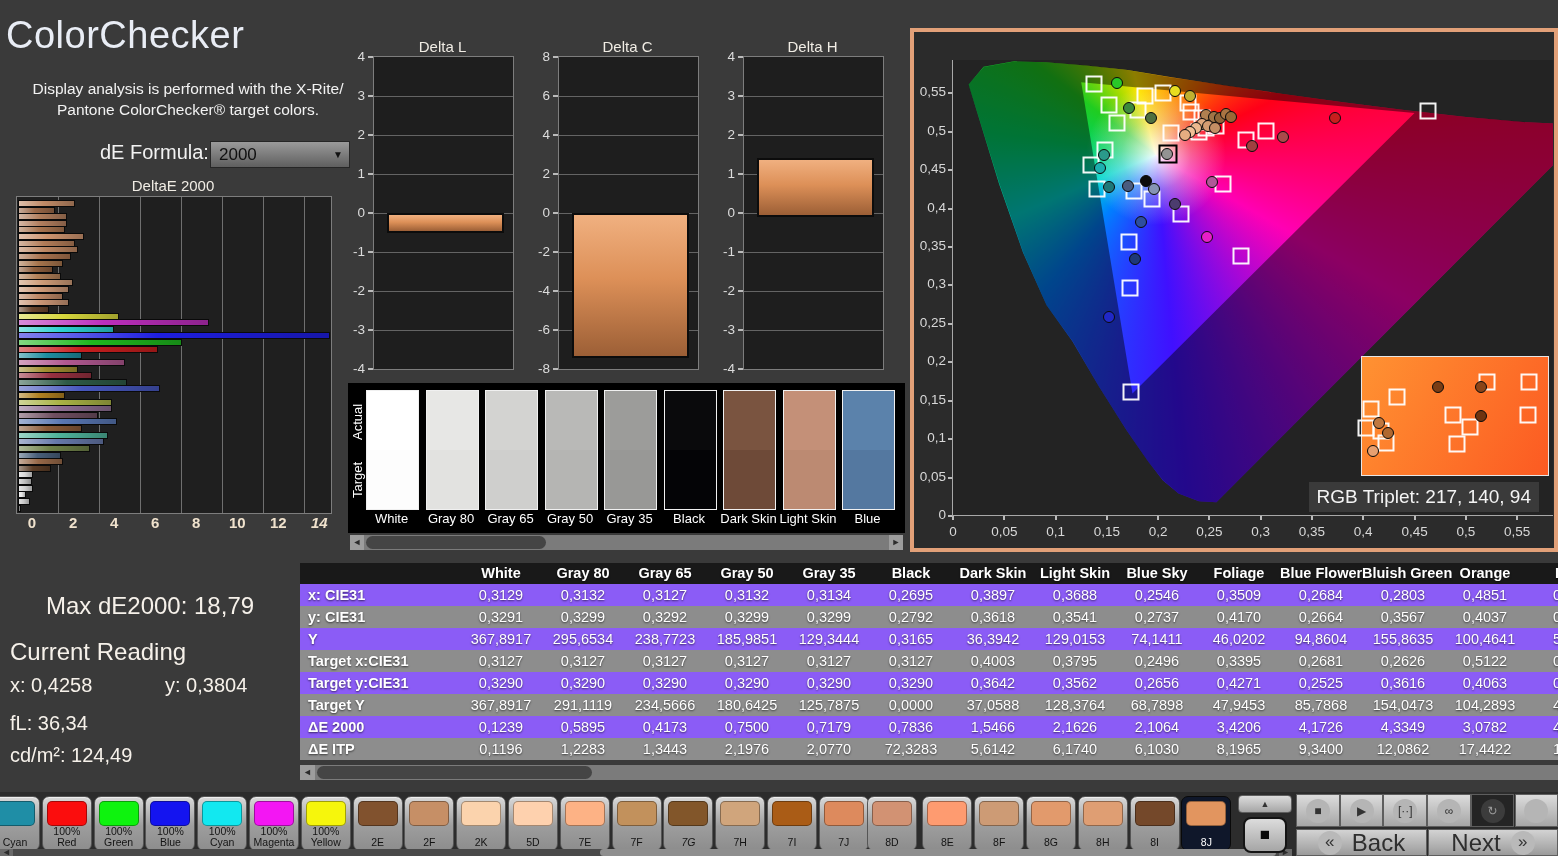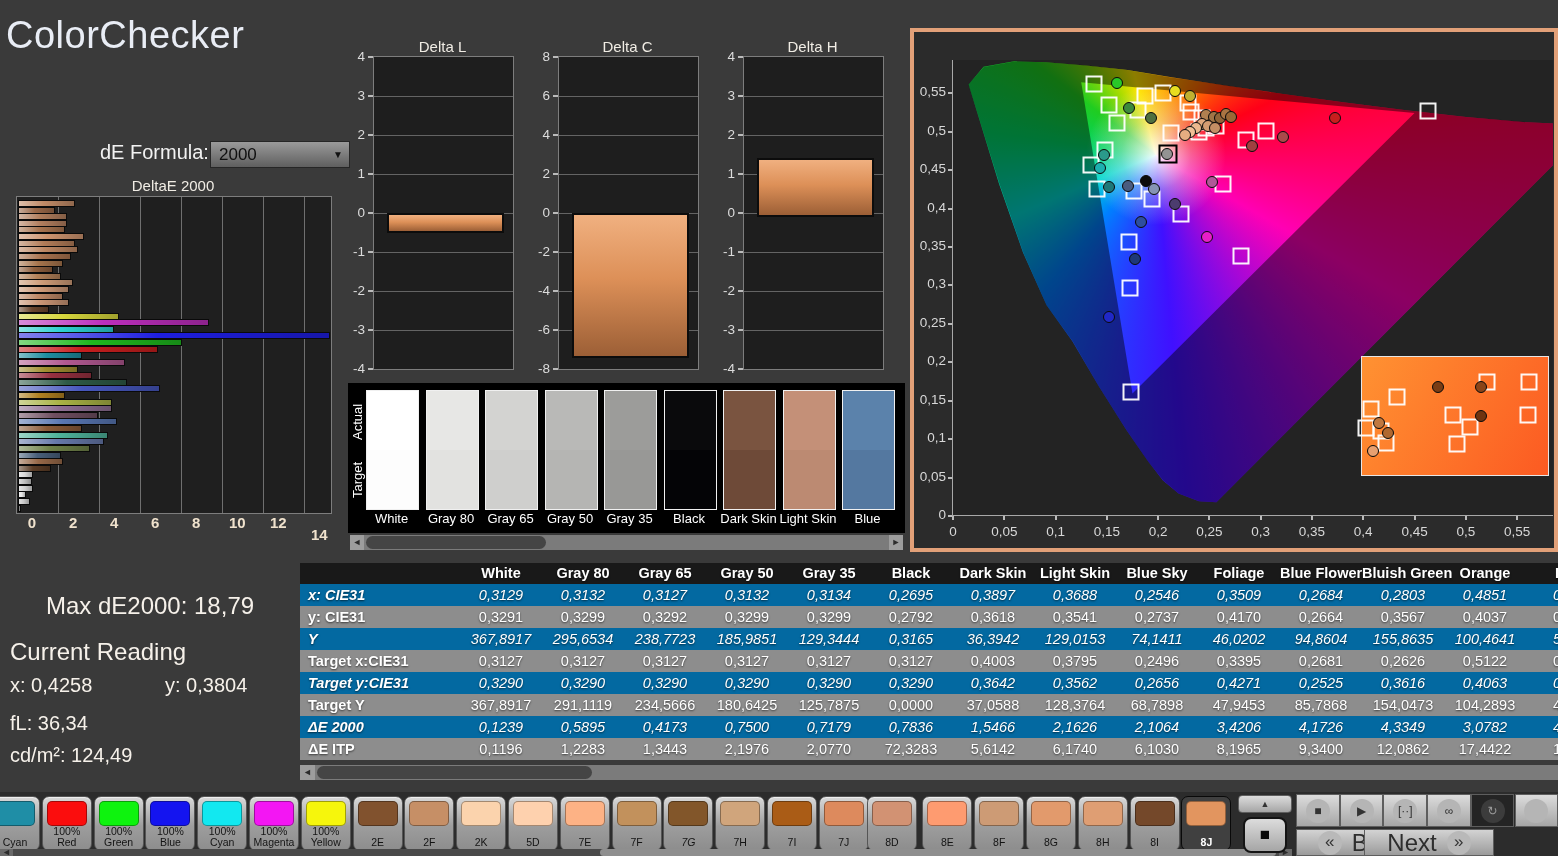--- a/index.html
+++ b/index.html
@@ -51,46 +51,47 @@
   .cielab{position:absolute;font-size:13.5px;color:#d8d8d8;}
   
   .bigtxt{font-size:24px;color:#f6f1ea;}
   .medtxt{font-size:20px;color:#f6f1ea;}
   
   #table{left:300px;top:563px;width:1258px;height:199px;overflow:hidden;font-size:14.5px;}
   .trow{display:flex;height:22px;line-height:22px;white-space:nowrap;}
   .trow.head{background:#191919;font-weight:bold;height:21px;line-height:21px;}
   .tcell{width:82px;flex:0 0 82px;text-align:center;color:#fff;text-shadow:0 1px 2px rgba(0,0,0,.6);}
   .tlabel{width:160px;flex:0 0 160px;text-align:left;padding-left:8px;font-weight:bold;box-sizing:border-box;}
-  .trow.odd{background:#0369a1;font-style:italic;}
+  .trow.odd{background:#8b5cf6;}
   .trow.even{background:#8d8d8d;}
   
   #toolbar{left:0;top:792px;width:1558px;height:64px;background:#2c2c2c;}
   .pbtn{position:absolute;top:4px;width:48px;height:53px;border-radius:7px;border:1px solid #555;
         background:linear-gradient(#d9d9d9,#9d9d9d 55%,#8d8d8d);box-shadow:inset 0 1px 0 #eee;}
   .pbtn .sw{position:absolute;left:4px;right:4px;top:4px;height:23px;border-radius:5px;border:1px solid rgba(0,0,0,.35);}
   .pbtn .pl{position:absolute;left:0;right:0;bottom:2px;text-align:center;font-size:10.5px;line-height:11px;color:#141414;}
-  .pbtn.sel{background:#404040;border-color:#090909;box-shadow:none;font-weight:bold;}
+  .pbtn.sel{background:#0f172a;border-color:#090909;box-shadow:none;}
   .pbtn.sel .pl{color:#fff;}
   .tbtn{position:absolute;background:linear-gradient(#dcdcdc,#a6a6a6);border:1px solid #5e5e5e;box-sizing:border-box;}
   .tbtn .circ{position:absolute;left:50%;top:50%;transform:translate(-50%,-50%);width:24px;height:24px;border-radius:50%;
               background:#b5b5b5;color:#333;text-align:center;line-height:24px;font-size:12px;}
   .tbtn.dark{background:#242424;}
   .tbtn.dark .circ{background:#3c3c3c;color:#9a9a9a;}
   .navbtn{position:absolute;top:829px;height:27px;background:linear-gradient(#d3d3d3,#9b9b9b);border:1px solid #5e5e5e;
           box-sizing:border-box;display:flex;align-items:center;justify-content:center;gap:10px;
           font-size:24px;color:#2e2e2e;}
   .navbadge{width:24px;height:24px;border-radius:50%;background:#b9b9b9;color:#333;text-align:center;line-height:22px;font-size:17px;}
 </style>
 </head>
 <body>
 
 <div id="stage">
 
   <div class="abs" id="title">ColorChecker</div>
+  <div class="abs" id="desc">Display analysis is performed with the X-Rite/ Pantone ColorChecker® target colors.</div>
   <div class="abs" id="formula-label">dE Formula:</div>
   <div class="abs" id="dropdown">
     <span class="val">2000</span>
     <span class="arrow">▼</span>
   </div>
 
   <div class="abs chart-title" style="left:16px;top:177px;width:314px;">DeltaE 2000</div>
   <div class="plot" id="de-plot" style="left:16px;top:196px;width:314px;height:316px;">
       <div class="gridv" style="left: 41.0526px;"></div>
       <div class="gridv" style="left: 82.1053px;"></div>
@@ -148,21 +149,21 @@
       <div class="debar" style="top: 307.52px; width: 1.07895px; background: linear-gradient(to right, rgba(255, 255, 255, 0.45), rgba(255, 255, 255, 0) 45%, rgba(0, 0, 0, 0.25)) rgb(138, 138, 138);"></div>
     </div>
   <div class="abs" id="de-xlabels" style="left:16px;top:514px;width:314px;height:18px;">
       <div class="xlab" style="left: 16px; top: 0px;">0</div>
       <div class="xlab" style="left: 57.0526px; top: 0px;">2</div>
       <div class="xlab" style="left: 98.1053px; top: 0px;">4</div>
       <div class="xlab" style="left: 139.158px; top: 0px;">6</div>
       <div class="xlab" style="left: 180.211px; top: 0px;">8</div>
       <div class="xlab" style="left: 221.263px; top: 0px;">10</div>
       <div class="xlab" style="left: 262.316px; top: 0px;">12</div>
-      <div class="xlab" style="left: 303.368px; top: 12px;">14</div>
+      <div class="xlab" style="left: 303.368px; top: 0px; font-style: italic;">14</div>
     </div>
 
   <div id="delta-charts">
       <div class="abs chart-title" style="left: 373px; top: 38px; width: 139px;">Delta L</div>
       <div class="plot" style="left: 373px; top: 56px; width: 139px; height: 312px; background: rgb(30, 30, 30);">
         <div class="gridh" style="top: 39px;"></div>
         <div class="gridh" style="top: 78px;"></div>
         <div class="gridh" style="top: 117px;"></div>
         <div class="gridh" style="top: 156px;"></div>
         <div class="gridh" style="top: 195px;"></div>
@@ -384,20 +385,21 @@
           <div class="sq" style="left: 3.72px; top: 70.8px;"></div>
           <div class="sq" style="left: 18.6px; top: 74.34px;"></div>
           <div class="sq" style="left: 24.18px; top: 86.14px;"></div>
           <div class="dot" style="left: 76.26px; top: 29.5px; background: rgb(122, 60, 20);"></div>
           <div class="dot" style="left: 119.04px; top: 29.5px; background: rgb(138, 68, 24);"></div>
           <div class="dot" style="left: 119.04px; top: 59px; background: rgb(110, 52, 16);"></div>
           <div class="dot" style="left: 16.74px; top: 66.08px; background: rgb(192, 120, 64);"></div>
           <div class="dot" style="left: 26.04px; top: 75.52px; background: rgb(176, 104, 48);"></div>
           <div class="dot" style="left: 11.16px; top: 94.4px; background: rgb(232, 160, 112);"></div>
         </div>
+      <div id="rgb-label">RGB Triplet: 217, 140, 94</div>
     </div>
     <div id="cie-axes">
         <div class="cielab" style="left: 2px; top: 475px; width: 30px; text-align: right;">0</div>
         <div style="position: absolute; left: 34px; top: 483px; width: 4px; height: 2px; background: rgb(187, 187, 187);"></div>
         <div class="cielab" style="left: 24px; top: 492px; width: 30px; text-align: center;">0</div>
         <div style="position: absolute; left: 38px; top: 484px; width: 2px; height: 4px; background: rgb(187, 187, 187);"></div>
         <div class="cielab" style="left: 2px; top: 436.571px; width: 30px; text-align: right;">0,05</div>
         <div style="position: absolute; left: 34px; top: 444.571px; width: 4px; height: 2px; background: rgb(187, 187, 187);"></div>
         <div class="cielab" style="left: 75.2821px; top: 492px; width: 30px; text-align: center;">0,05</div>
         <div style="position: absolute; left: 89.2821px; top: 484px; width: 2px; height: 4px; background: rgb(187, 187, 187);"></div>
@@ -743,18 +745,18 @@
         <div class="tbtn" style="left: 1514.5px; top: 2px; width: 43.7px; height: 33px;">
           <div class="circ"></div>
         </div>
       </div>
   </div>
 
   <div class="navbtn" style="left:1296px;width:131px;">
     <span class="navbadge">«</span>
     <span>Back</span>
   </div>
-  <div class="navbtn" style="left:1364px;width:130px;">
+  <div class="navbtn" style="left:1428px;width:130px;">
     <span>Next</span>
     <span class="navbadge">»</span>
   </div>
 
 </div>
 
 </body></html>

